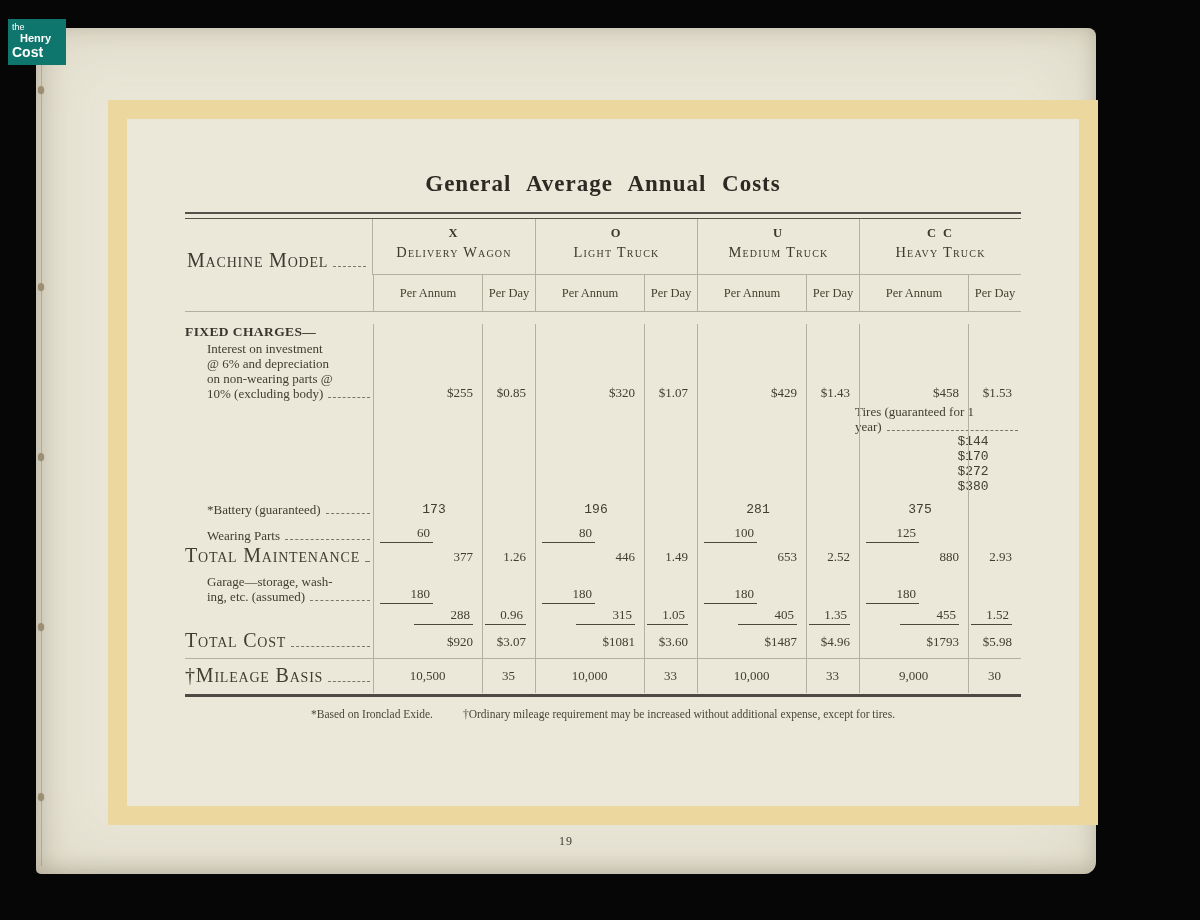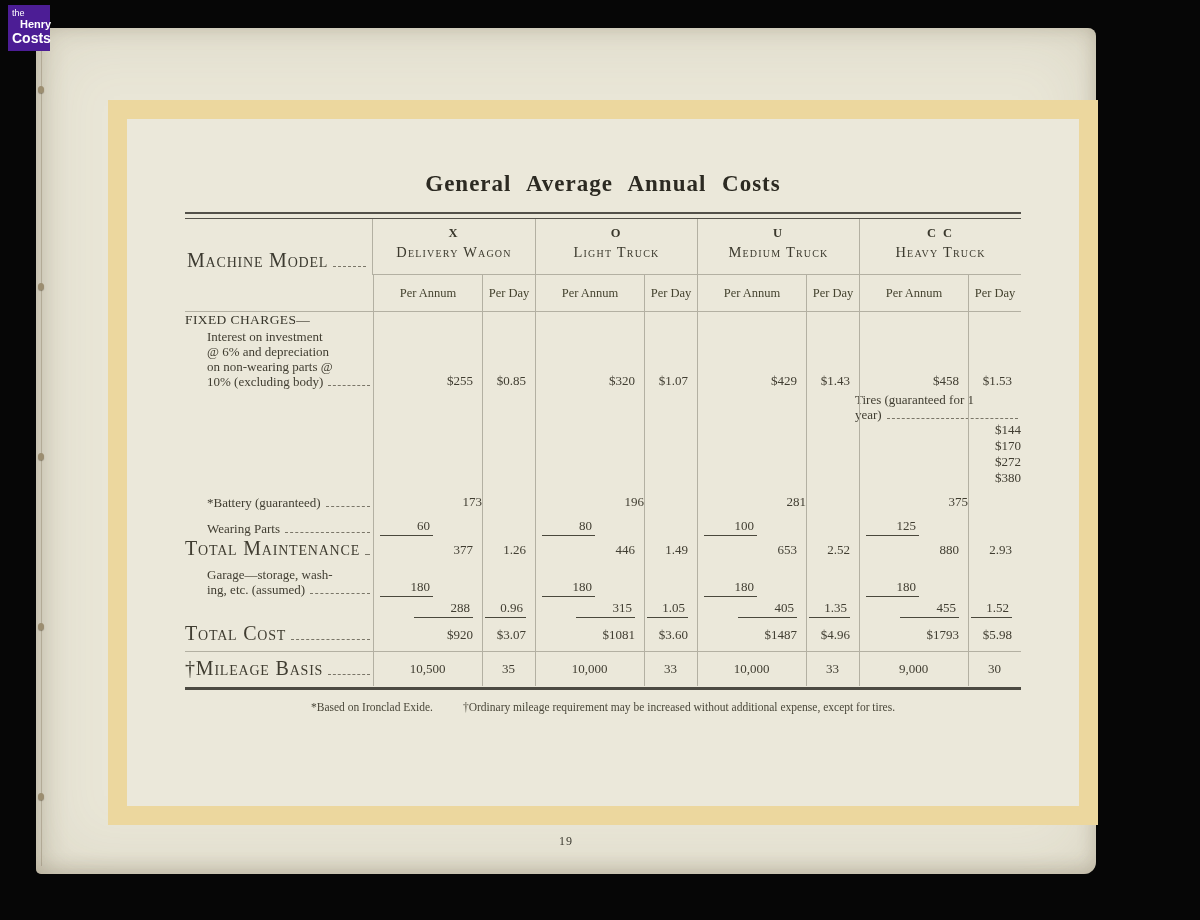--- a/index.html
+++ b/index.html
@@ -62,53 +62,53 @@
   .lab{width:188px;line-height:15px;box-sizing:border-box;}
   .ln{display:block;}
   .lnflex{display:flex;align-items:baseline;}
   .leader{flex:1;border-bottom:1px dashed #7a7668;margin:0 3px 3px 5px;height:1px;}
   .sec{font-size:13.5px;letter-spacing:.4px;color:#38362b;}
   .ind{padding-left:22px;}
   .sc{font-variant:small-caps;letter-spacing:.8px;font-size:20px;}
   .va{width:109px;box-sizing:border-box;}
   .vd{width:53px;box-sizing:border-box;}
   .va.right{text-align:right;padding-right:9px;}
-  .va.left{text-align:right;padding-left:13px;}
+  .va.left{text-align:center;padding-left:13px;font-family:Liberation Mono, monospace;}
   .va.leftu{text-align:left;padding-left:7px;}
   .vd.right{text-align:right;padding-right:9px;}
   .vd.center,.va.center{text-align:center;}
   .ulspan{display:inline-block;border-bottom:1.5px solid #4a483c;padding:0 3px 1px 0;text-align:right;}
   .w50{min-width:50px;} .w56{min-width:56px;} .w38{min-width:38px;}
 
   .t-mileage{display:flex;align-items:center;height:34px;}
   .t-mileage .lab{display:flex;align-items:baseline;}
 
   .footnotes{display:flex;justify-content:center;gap:30px;margin-top:11px;
     font-size:11.5px;color:#4a4739;align-items:center;}
   .pagenum{position:absolute;left:0;right:0;top:806px;text-align:center;
     font-size:12px;color:#3c3a30;letter-spacing:1px;}
 
   
   .logo{
-    position:absolute;left:8px;top:5px;width:42px;height:46px;z-index:10;
-    background:#4c1d95;color:#fff;box-sizing:border-box;
+    position:absolute;left:8px;top:19px;width:58px;height:46px;z-index:10;
+    background:#0f766e;color:#fff;box-sizing:border-box;
     padding:4px 2px 2px 4px;line-height:1;
     font-family:"Liberation Sans","DejaVu Sans",sans-serif;
   }
   .logo .l1{display:block;font-size:9px;}
   .logo .l2{display:block;font-size:11px;font-weight:bold;margin-left:8px;margin-top:1px;}
   .logo .l3{display:block;font-size:14px;font-weight:bold;margin-top:1px;}
 </style>
 </head>
 <body>
 
 <div class="logo">
   <span class="l1">the</span>
   <span class="l2">Henry</span>
-  <span class="l3">Costs</span>
+  <span class="l3">Cost</span>
 </div>
 
 <div class="page">
   <div class="crease"></div>
   <div class="stitch" style="top:58px"></div>
   <div class="stitch" style="top:255px"></div>
   <div class="stitch" style="top:425px"></div>
   <div class="stitch" style="top:595px"></div>
   <div class="stitch" style="top:765px"></div>
 
@@ -151,21 +151,21 @@
           <div class="c-annum">Per Annum</div>
           <div class="c-day">Per Day</div>
         </div>
 
       <div class="mm">
         <span class="sc">Machine Model</span>
         <span class="leader"></span>
       </div>
 
       <div class="t-body" id="tbody">
-          <div class="row" style="">
+          <div class="row" style="margin-top: 12px; font-weight: bold;">
             <div class="lab sec">FIXED CHARGES—</div>
           </div>
           <div class="row" style="margin-top: 2px;">
             <div class="lab ind">
               <span class="ln">Interest on investment</span>
               <span class="ln">@ 6% and depreciation</span>
               <span class="ln">on non-wearing parts @</span>
               <span class="ln lnflex">
                 <span>10% (excluding body)</span>
                 <span class="leader"></span>

